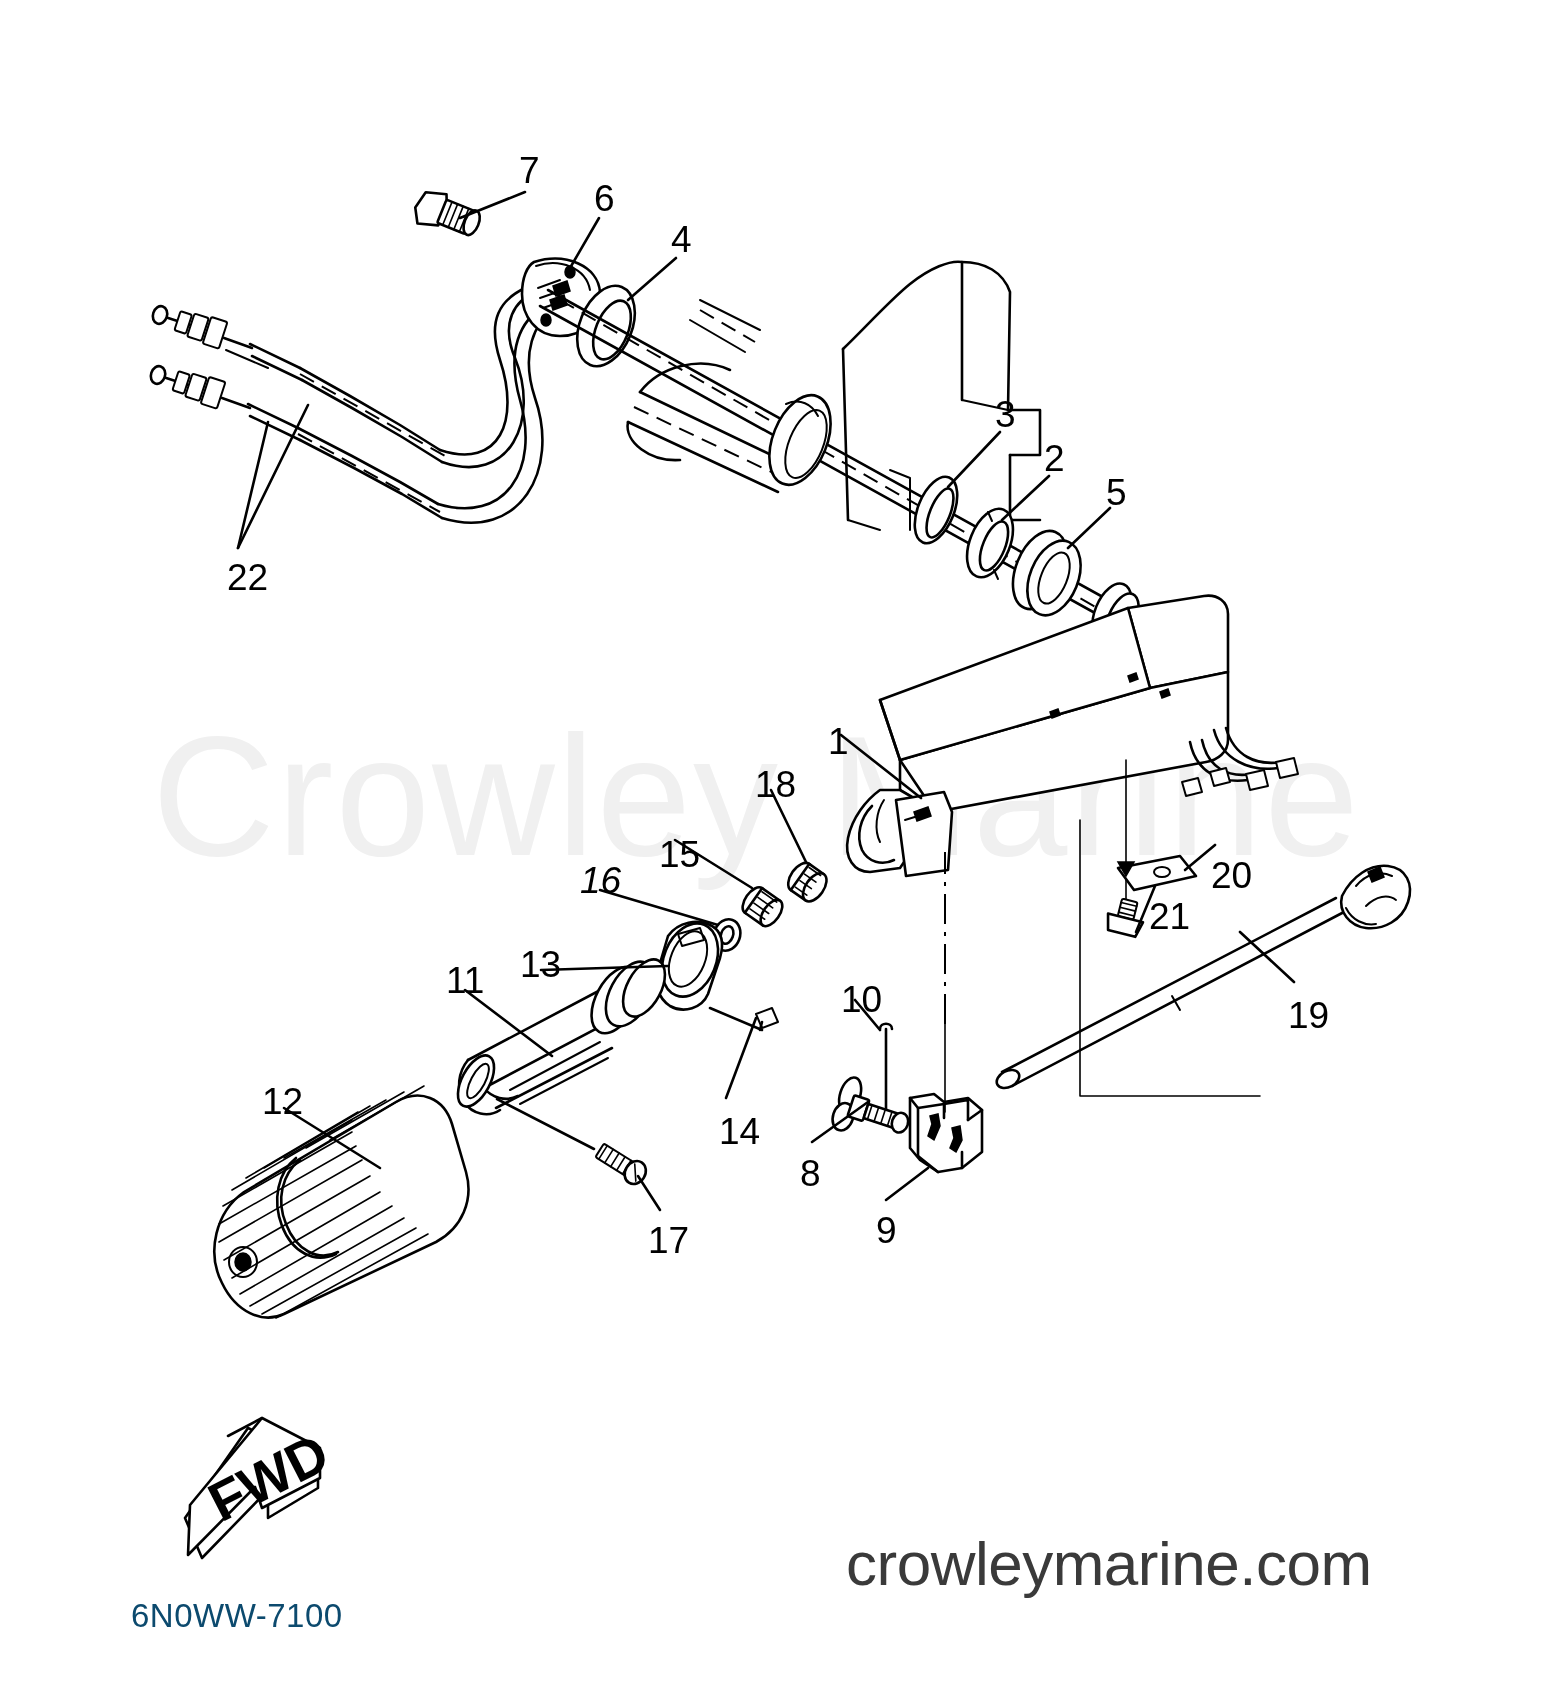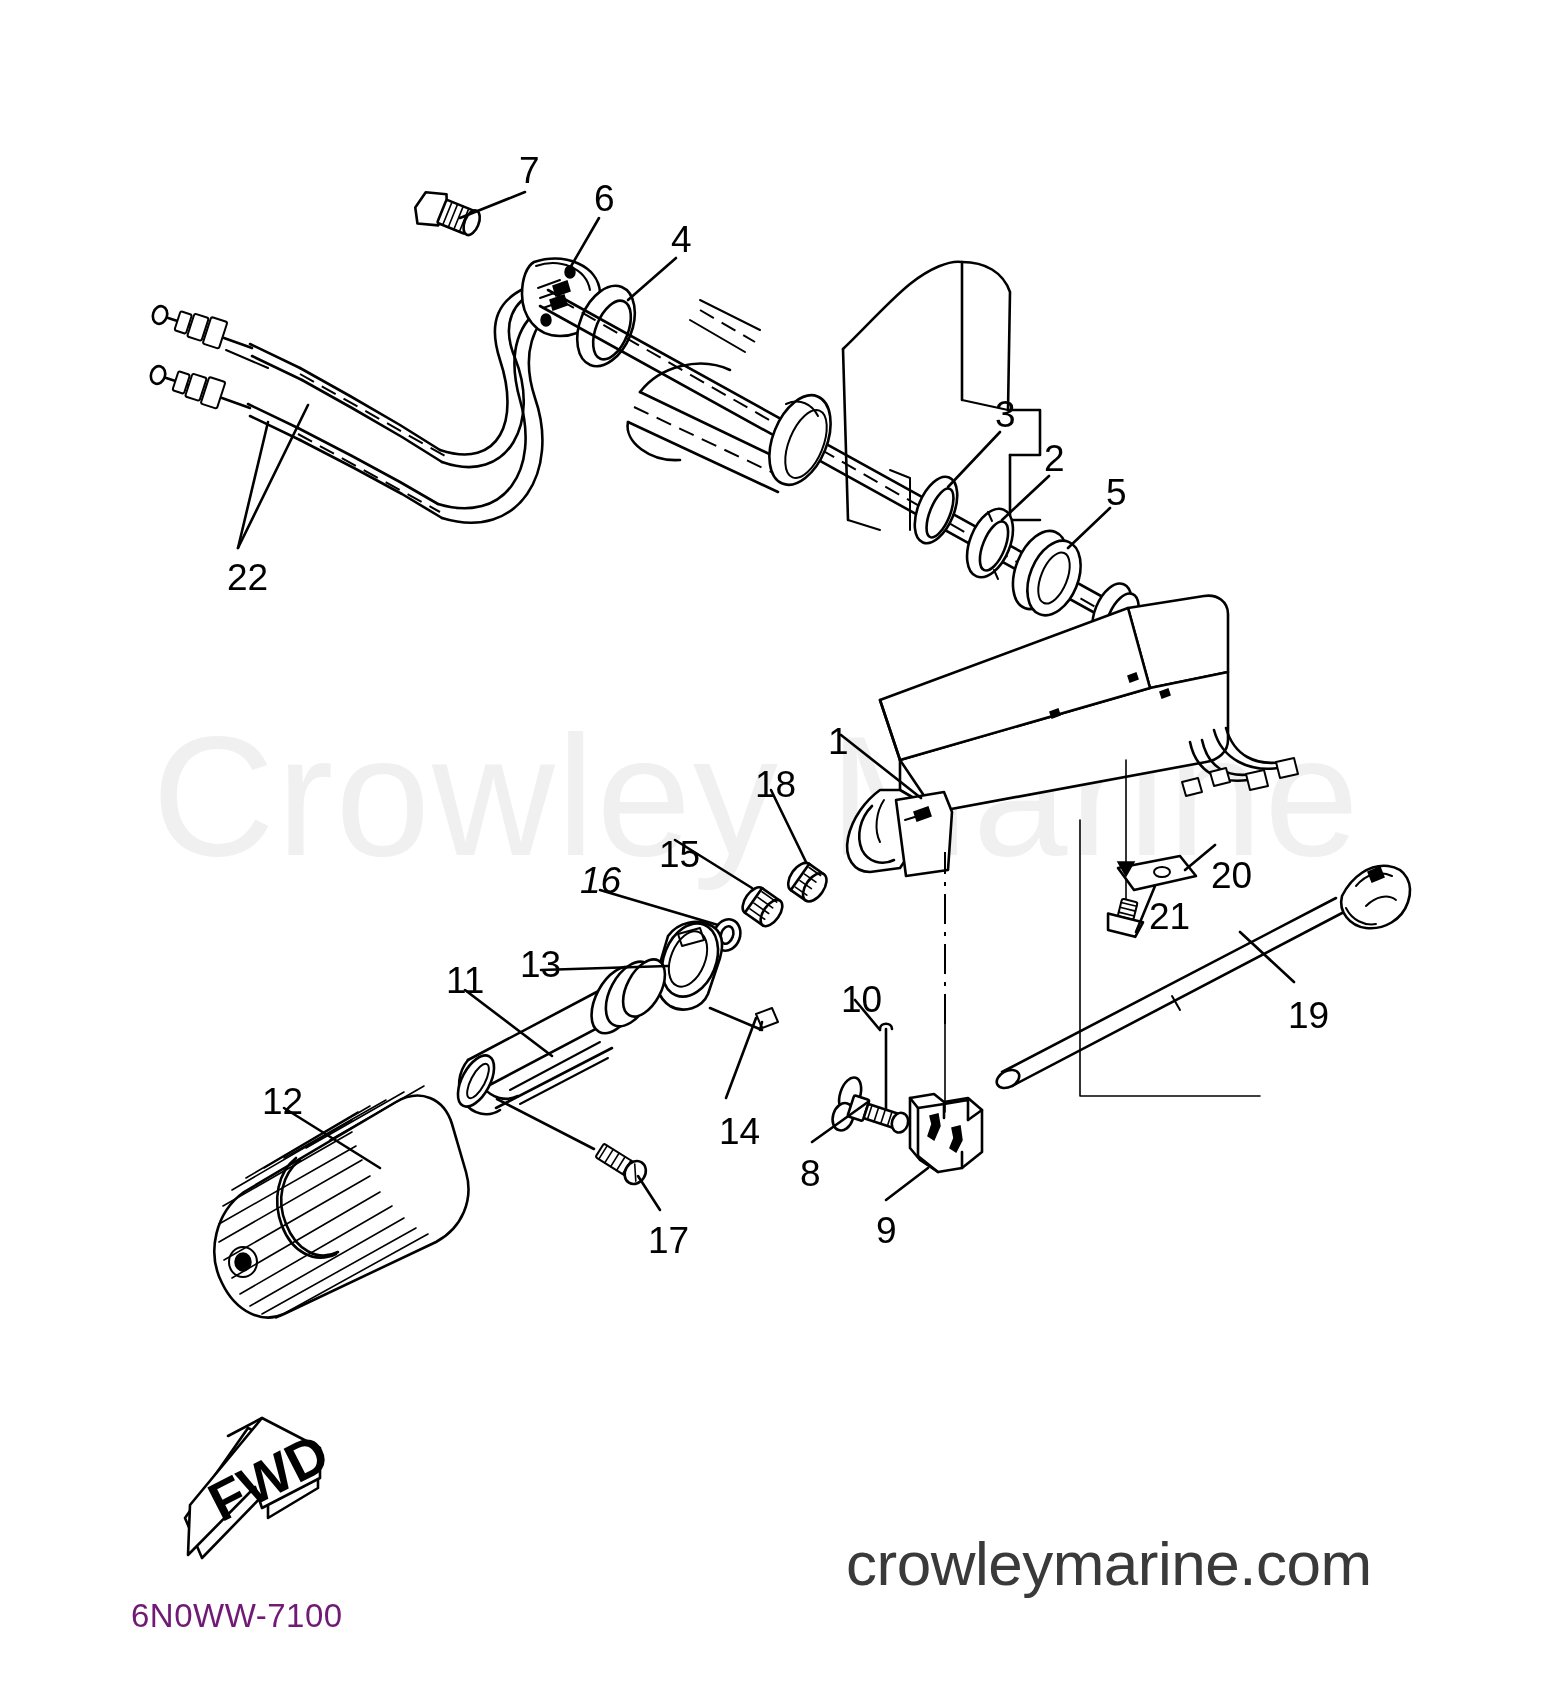--- a/index.html
+++ b/index.html
@@ -55,21 +55,21 @@
     white-space: nowrap;
     user-select: none;
   }
   #part-number {
     position: absolute;
     left: 131px;
     top: 1597px;
     font-family: "Liberation Sans", sans-serif;
     font-size: 33px;
     letter-spacing: 0.5px;
-    color: #701a75;
+    color: #0c4a6e;
     white-space: nowrap;
   }
   #site-url {
     position: absolute;
     left: 812px;
     top: 1528px;
     font-family: "Liberation Sans", sans-serif;
     font-size: 62px;
     color: #3a3a3a;
     letter-spacing: -0.5px;

